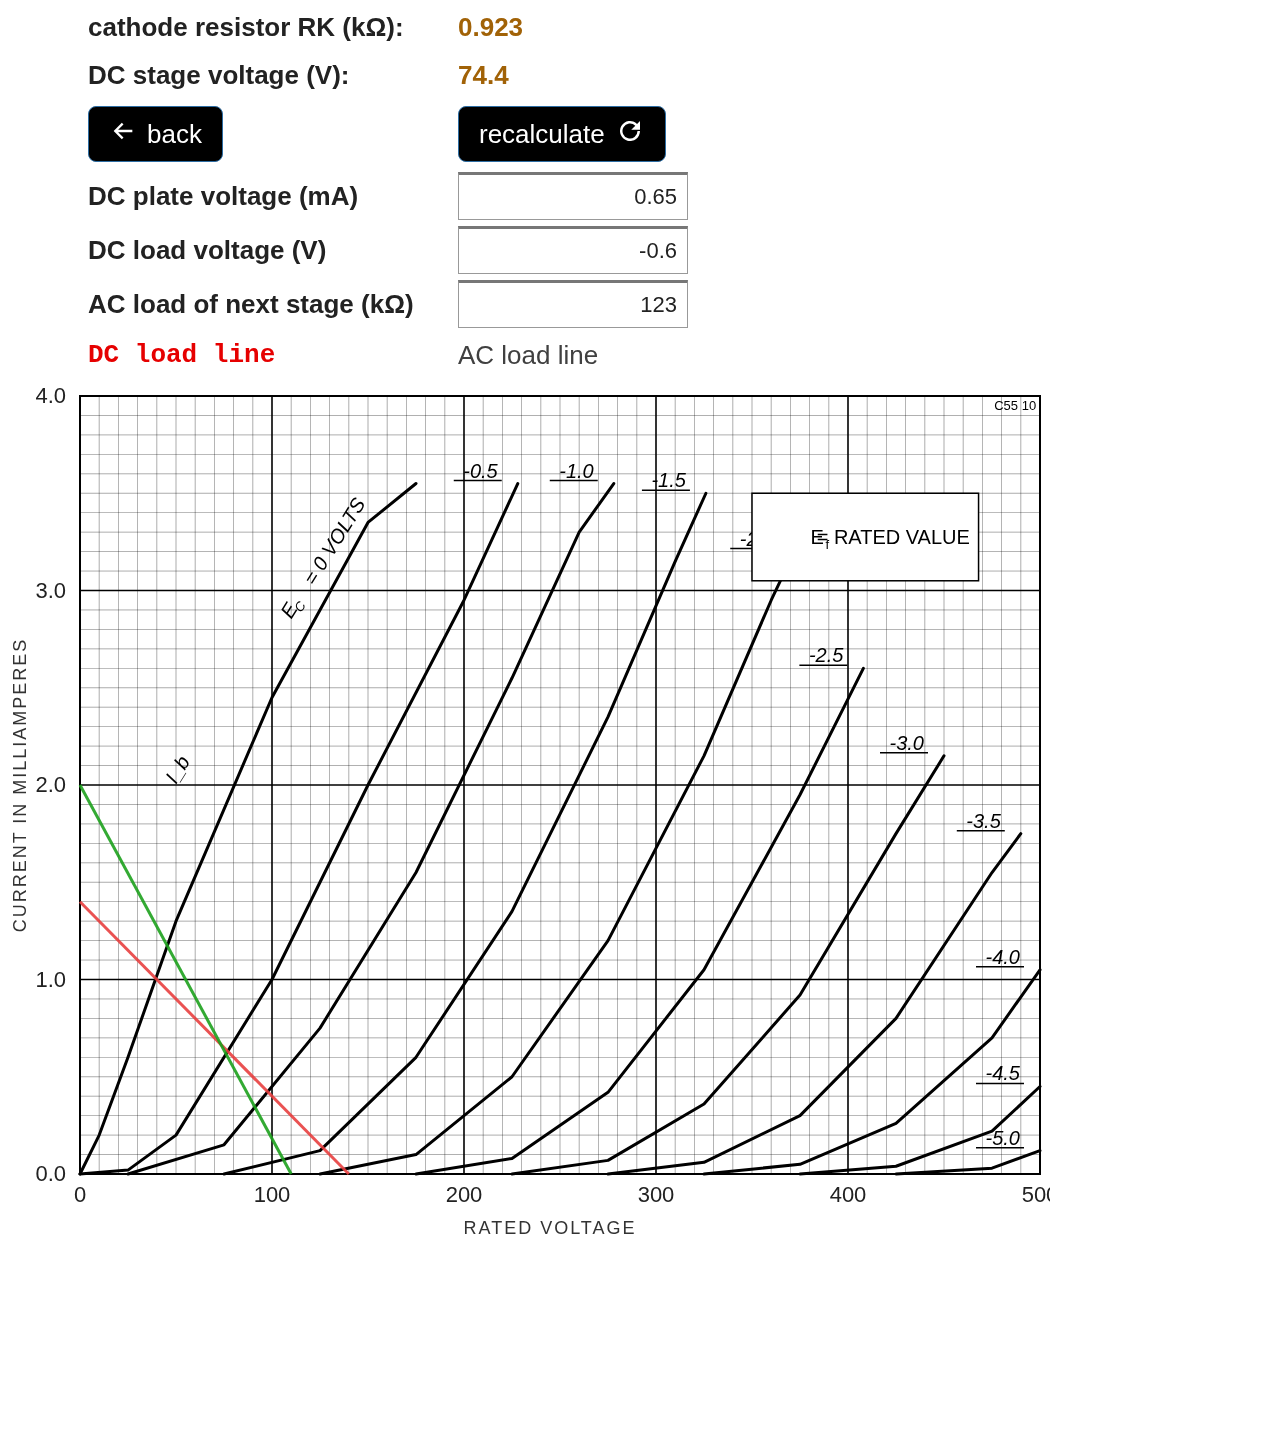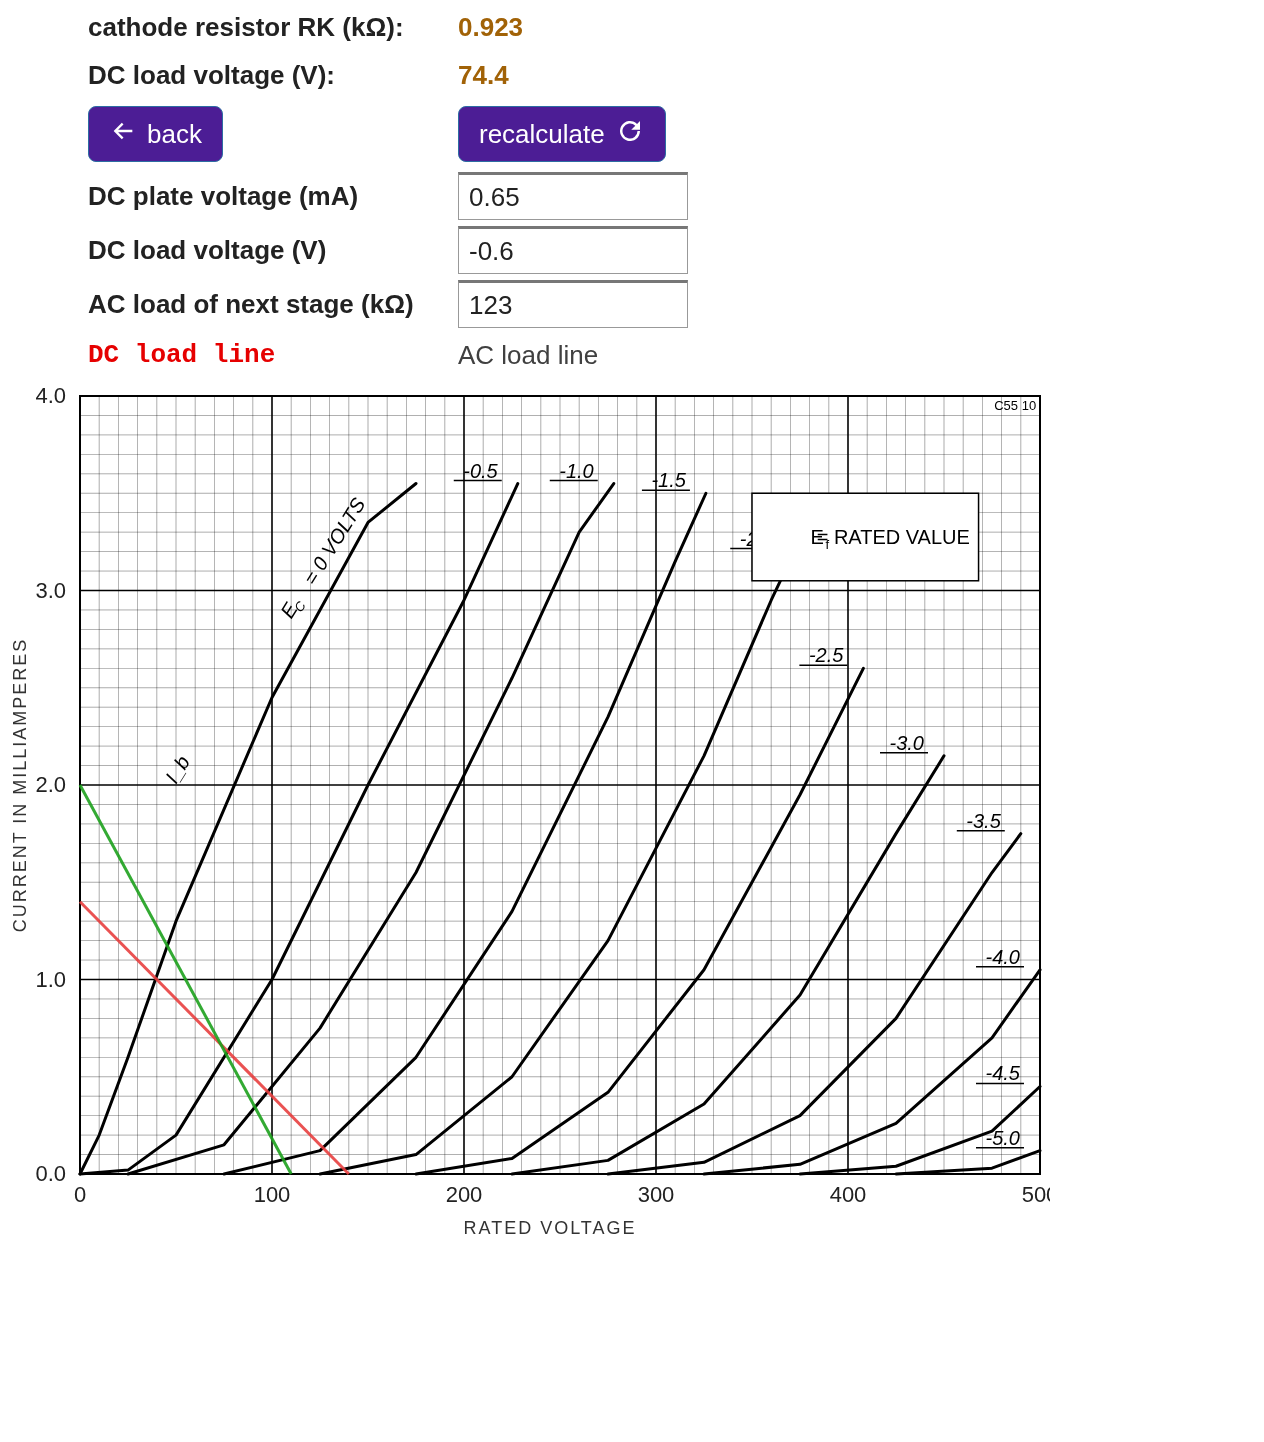--- a/index.html
+++ b/index.html
@@ -31,41 +31,42 @@
     color: #222;
   }
   .value-col {
     font-weight: 700;
     color: #a16207;
   }
   .btn {
     display: inline-flex;
     align-items: center;
     gap: 10px;
-    background: #4c1d95;
+    background: #000000;
     color: #fff;
     border: 1px solid #2d6da3;
     border-radius: 8px;
     padding: 8px 20px;
     font-size: 26px;
     font-weight: 400;
     cursor: pointer;
     height: 56px;
   }
   .btn-row { margin: 10px 0 10px 0; }
   .btn-cell-left { width: 370px; }
   .input-row .label-col { line-height: 48px; }
   input[type="text"] {
-    font-size: 26px;
+    font-size: 22px;
     padding: 14px 10px;
     height: 48px;
     width: 230px;
     border: 1px solid #999;
     border-top: 3px solid #777;
     color: #222;
+    text-align: right;
   }
   .legend-row { margin-top: 4px; }
   .legend-dc { color: #e60000; font-weight: 700; font-family: Liberation Mono, monospace; }
   .legend-ac { color: #404040; font-weight: 400; }
   .chart-box {
     position: relative;
     margin: 8px 0 0 10px;
     width: 1040px;
     height: 890px;
   }
@@ -87,21 +88,21 @@
 <body>
 
 <div class="wrap">
 
   <div class="form-area">
     <div class="row">
       <div class="label-col">cathode resistor RK (kΩ):</div>
       <div class="value-col">0.923</div>
     </div>
     <div class="row">
-      <div class="label-col">DC load voltage (V):</div>
+      <div class="label-col">DC stage voltage (V):</div>
       <div class="value-col">74.4</div>
     </div>
 
     <div class="row btn-row">
       <div class="btn-cell-left">
         <button class="btn">
           <span class="icon">
             <svg viewBox="0 0 24 24" fill="currentColor">
                 <path d="M20 11H7.83l4.58-4.59L11 5l-7 7 7 7 1.41-1.41L7.83 13H20z"></path>
               </svg>

